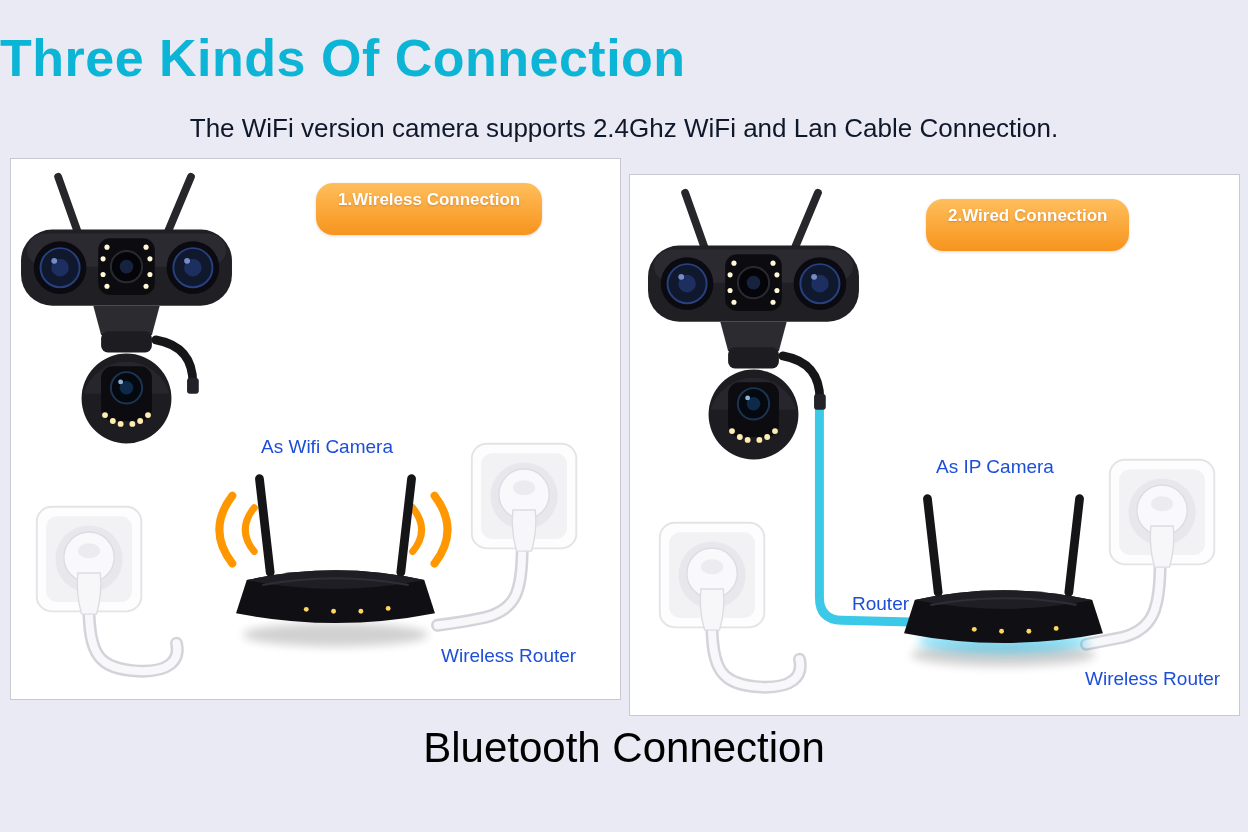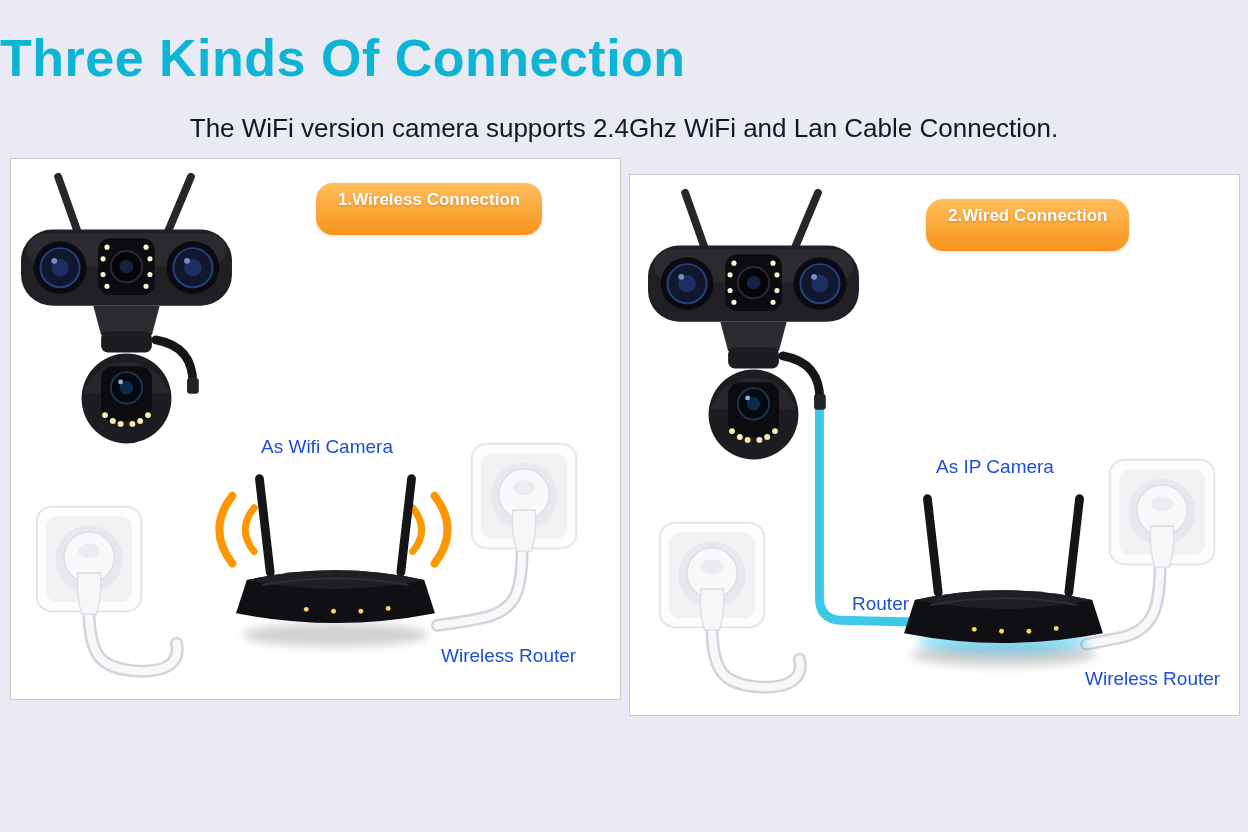--- a/index.html
+++ b/index.html
@@ -284,13 +284,14 @@
             <circle cx="159" cy="145" r="2.5"></circle>
         </g>
       </svg>
     </div>
 
     <div class="label" style="left:306px; top:281px;">As IP Camera</div>
     <div class="label" style="left:222px; top:418px;">Router</div>
     <div class="label" style="left:455px; top:493px;">Wireless Router</div>
   </section>
 
+  <div class="footer">Bluetooth Connection</div>
 </div>
 
 </body></html>

